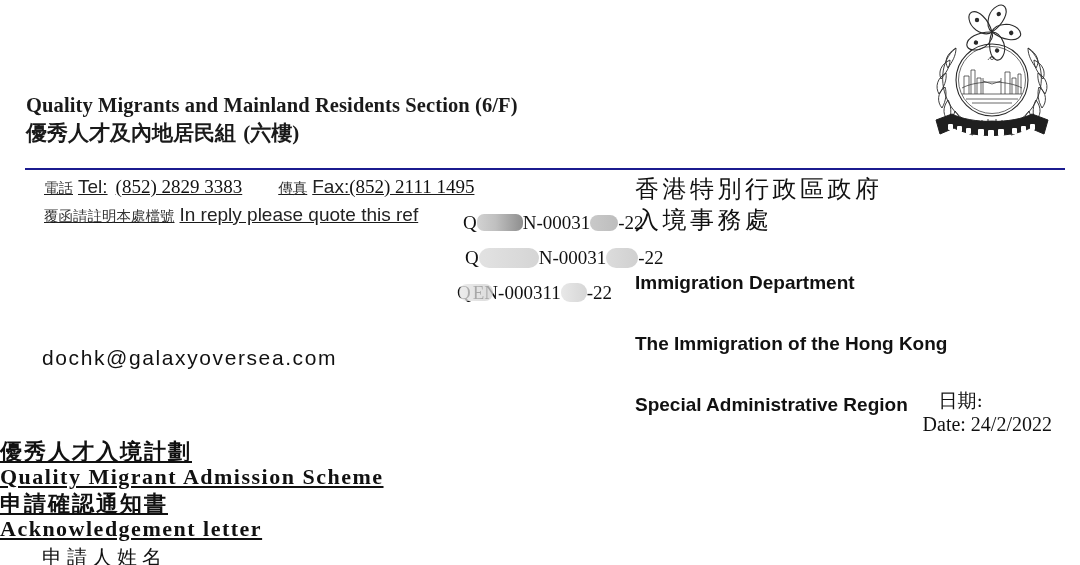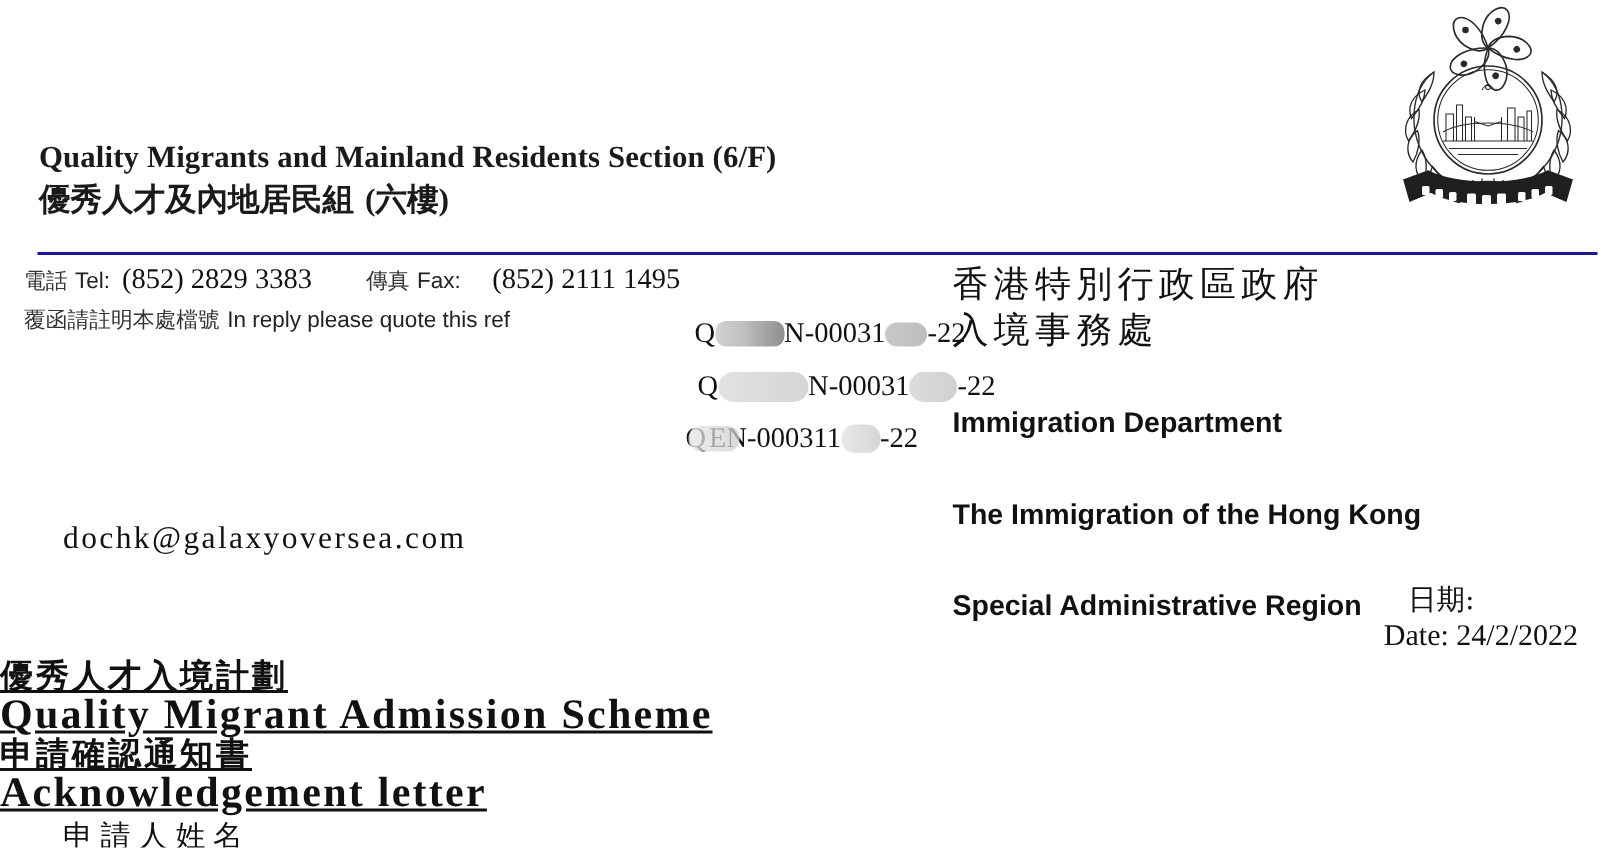--- a/index.html
+++ b/index.html
@@ -64,38 +64,39 @@
     left: 25px;
     top: 168px;
     width: 1040px;
     height: 0;
     border-top: 2.4px solid #1b1b8f;
   }
 
   
   .contact {
     position: absolute;
-    left: 16px;
+    left: 44px;
     top: 176px;
     width: 660px;
+    text-decoration: underline;
   }
   .contact-row {
     display: flex;
     align-items: baseline;
     height: 28px;
     white-space: nowrap;
   }
   .lbl-zh {
     font-family: "DejaVu Serif", "Liberation Serif", serif;
     font-size: 14.5px;
     color: #333;
   }
   .lbl-en {
     font-family: "Liberation Sans", sans-serif;
-    font-size: 15px;
+    font-size: 19px;
     color: #222;
     margin-left: 5px;
   }
   .val-serif {
     font-family: "Liberation Serif", serif;
     font-size: 19px;
     color: #111;
     margin-left: 8px;
   }
   .gap { display: inline-block; width: 36px; }
@@ -156,21 +157,21 @@
     color: #111;
     white-space: nowrap;
     margin-top: 32px;
   }
 
   
   .email {
     position: absolute;
     left: 42px;
     top: 346px;
-    font-family: Liberation Serif, serif;
+    font-family: Liberation Sans, sans-serif;
     font-size: 21px;
     letter-spacing: 1.6px;
     color: #111;
     white-space: nowrap;
     text-align: center;
   }
 
   
   .date-block {
     position: absolute;
@@ -217,21 +218,21 @@
     font-family: "DejaVu Serif", "Liberation Serif", serif;
     font-weight: bold;
     font-size: 22px;
     line-height: 26px;
     letter-spacing: 2px;
     color: #111;
   }
   .t-en {
     font-family: "Liberation Serif", serif;
     font-weight: bold;
-    font-size: 28px;
+    font-size: 22px;
     line-height: 26px;
     letter-spacing: 1.5px;
     color: #111;
   }
 
   
   .body-start {
     position: absolute;
     left: 42px;
     top: 544px;
@@ -352,21 +353,21 @@
   <div class="rule"></div>
 
   <div class="contact">
     <div class="contact-row">
       <span class="lbl-zh">電話</span>
       <span class="lbl-en">Tel:</span>
       <span class="val-serif">(852) 2829 3383</span>
       <span class="gap"></span>
       <span class="lbl-zh">傳真</span>
       <span class="lbl-en">Fax:</span>
-      <span class="val-serif" style="margin-left:21px">(852) 2111 1495</span>
+      <span class="val-serif" style="margin-left:0">(852) 2111 1495</span>
     </div>
     <div class="contact-row">
       <span class="lbl-zh">覆函請註明本處檔號</span>
       <span class="lbl-en">In reply please quote this ref</span>
     </div>
   </div>
 
   <div class="refs">
     <div class="ref-line r1">
       <span>Q</span>

